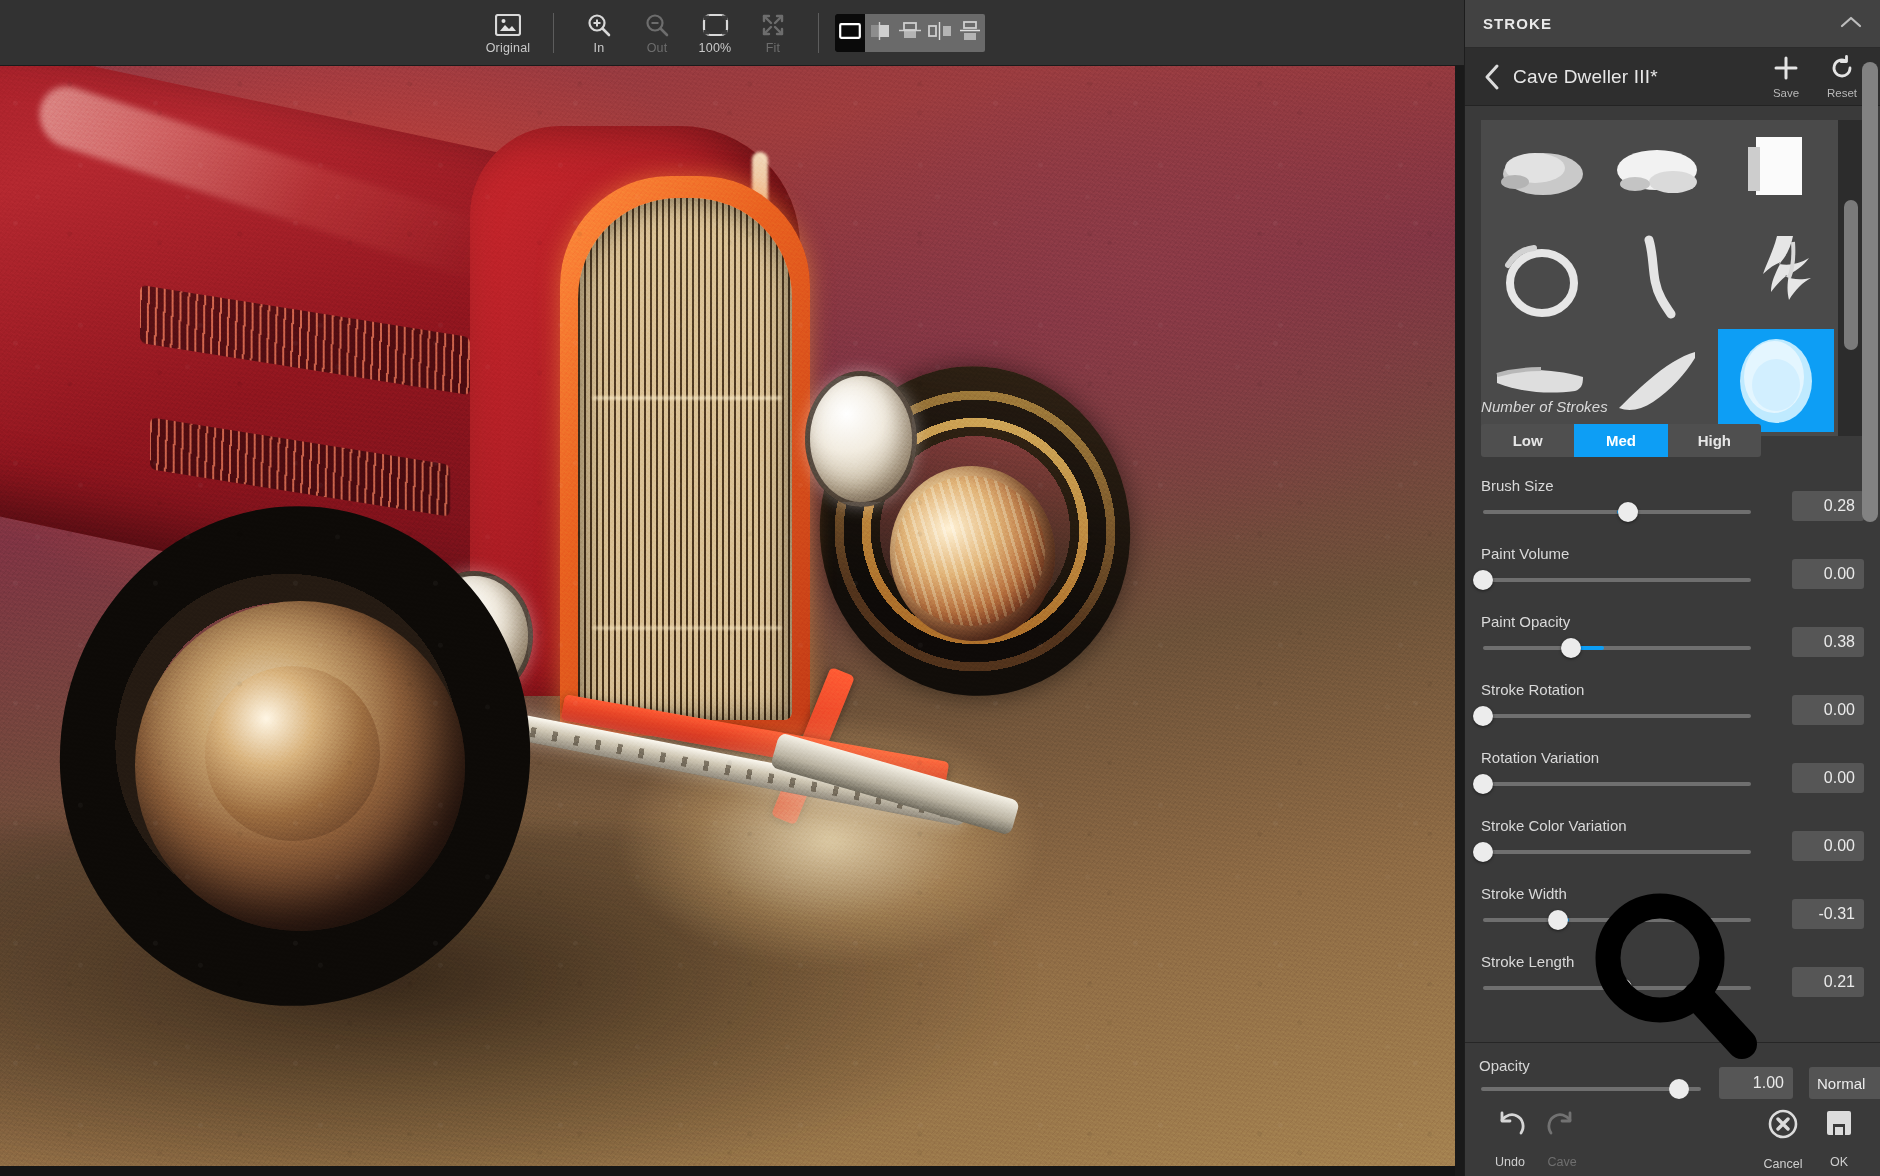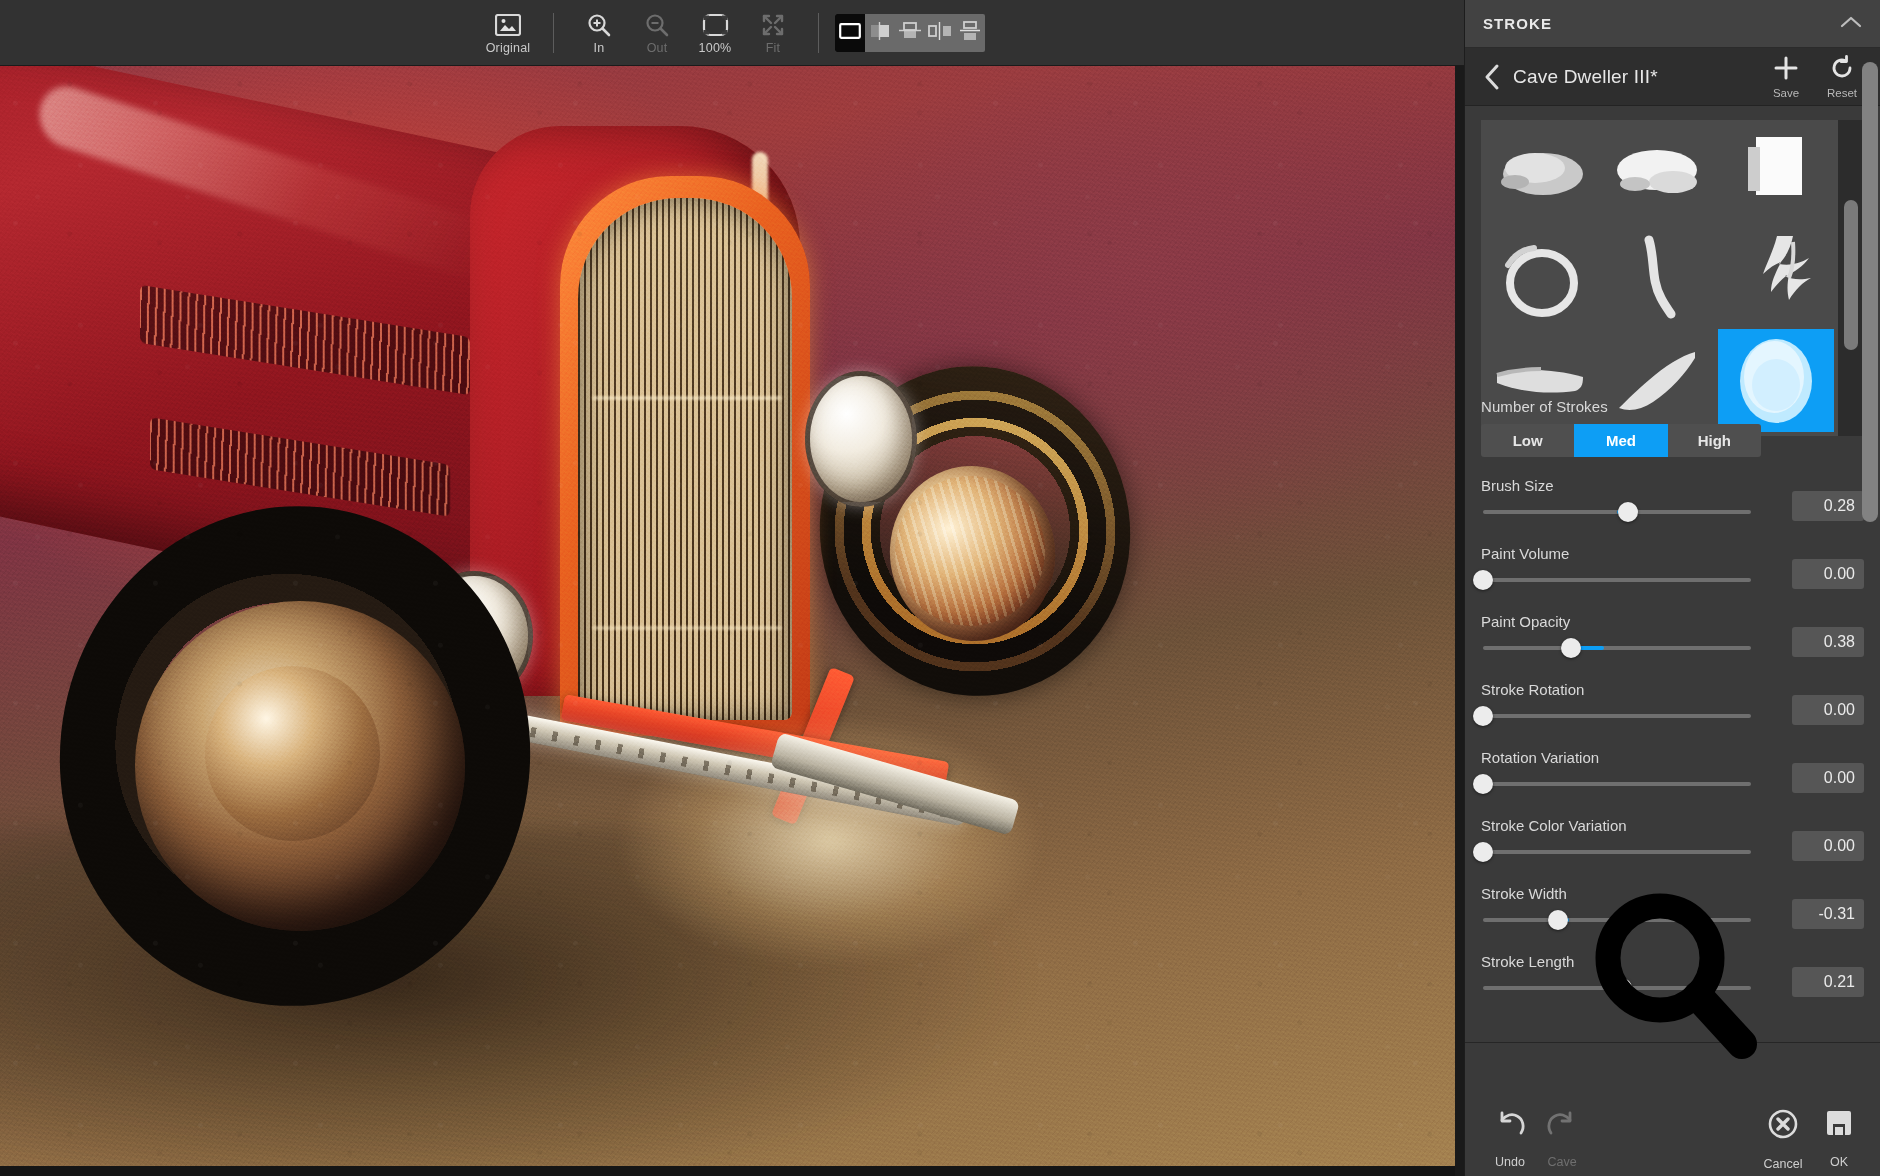--- a/index.html
+++ b/index.html
@@ -224,21 +224,21 @@
     padding: 4px;
   }
   .brush { position: relative; display:flex; align-items:center; justify-content:center; cursor: pointer; overflow:hidden; }
   .brush.sel { background: #0d9ef5; }
   .bshape { filter: blur(.6px); }
   #brush-scroll { width: 26px; background: #2c2c2c; position: relative; }
   #brush-thumb { position:absolute; left:6px; top: 80px; width: 14px; height: 150px; background:#7a7a7a; border-radius:7px; cursor:pointer; }
 
   
   #controls { position: absolute; left: 0; top: 398px; right: 0; bottom: 134px; overflow: hidden; padding: 0 16px; }
-  .ctl-label { color: #d9d9d9; font-size: 15px; margin-bottom: 9px; letter-spacing: .1px; }
+  .ctl-label { color: #d9d9d9; font-size: 15px; margin-bottom: 9px; letter-spacing: .1px; font-style: italic; }
   #seg-wrap { display:flex; background:#4f4f4f; border-radius:3px; overflow:hidden; width: 280px; height: 33px; margin-bottom: 20px; }
   .seg { flex:1; display:flex; align-items:center; justify-content:center; color:#e6e6e6; font-size:15px; font-weight:bold; cursor:pointer; }
   .seg.on { background:#0d9ef5; color:#fff; }
 
   .srow { margin-bottom: 16px; position: relative; height: 52px; }
   .srow .nm { color:#d9d9d9; font-size:15px; position:absolute; left:0; top:0; }
   .strack { position:absolute; left:2px; top: 33px; width: 268px; height: 4px; background:#6f6f6f; border-radius:2px; cursor:pointer; }
   .sfill { position:absolute; top:0; height:4px; background:#0d9ef5; border-radius:2px; }
   .sknob { position:absolute; top:-8px; width:20px; height:20px; border-radius:50%; background:#ececec; box-shadow:0 1px 3px rgba(0,0,0,.5); cursor:grab; }
   .sval {
@@ -602,20 +602,31 @@
             <div class="strack">
               <div class="sfill" style="left: 134px; width: 5.36px;"></div>
               <div class="sknob" style="left: 129.36px;"></div>
             </div>
             <div class="sval">0.21</div>
           </div>
         </div>
     </div>
 
     <div id="bottombar">
+      <div id="op-row">
+        <div id="op-label">Opacity</div>
+        <div id="op-track">
+          <div id="op-knob" style="left: 188px;"></div>
+        </div>
+        <div id="op-val">1.00</div>
+        <div id="blend">
+          <span class="txt">Normal</span>
+
+        </div>
+      </div>
 
       <div id="action-row">
         <div class="act" id="act-undo">
           <span>
             <svg width="34" height="30" viewBox="0 0 34 30">
                 <path d="M9 5v8h8" fill="none" stroke="#d6d6d6" stroke-width="2.8" stroke-linecap="round" stroke-linejoin="round"></path>
                 <path d="M9 12c4-5 10-7 15-4 6 3 8 11 4 17" fill="none" stroke="#d6d6d6" stroke-width="2.8" stroke-linecap="round"></path>
               </svg>
           </span>
           <span class="lbl">Undo</span>

